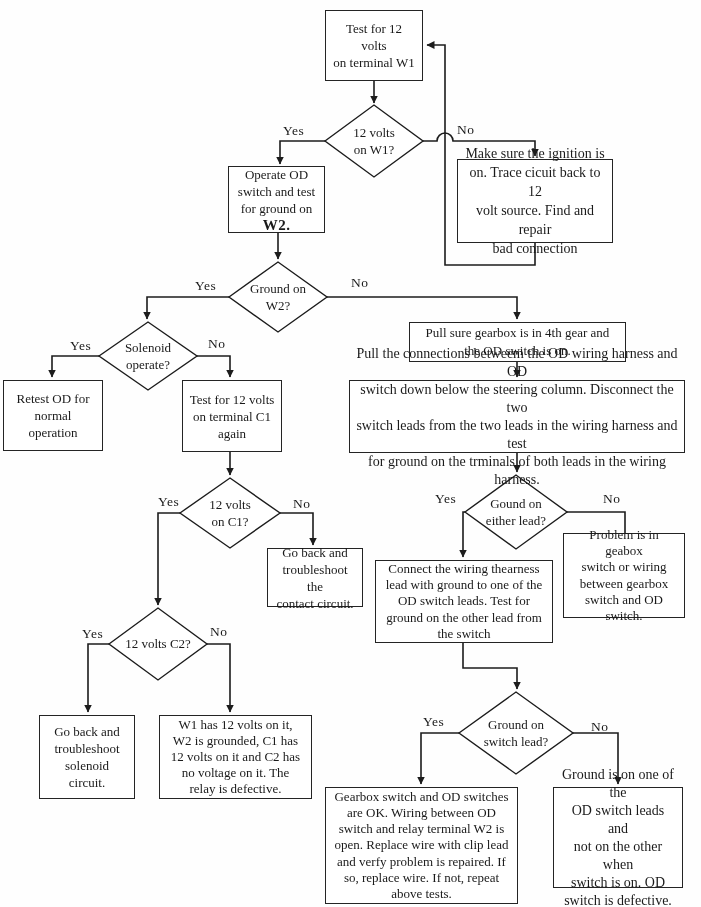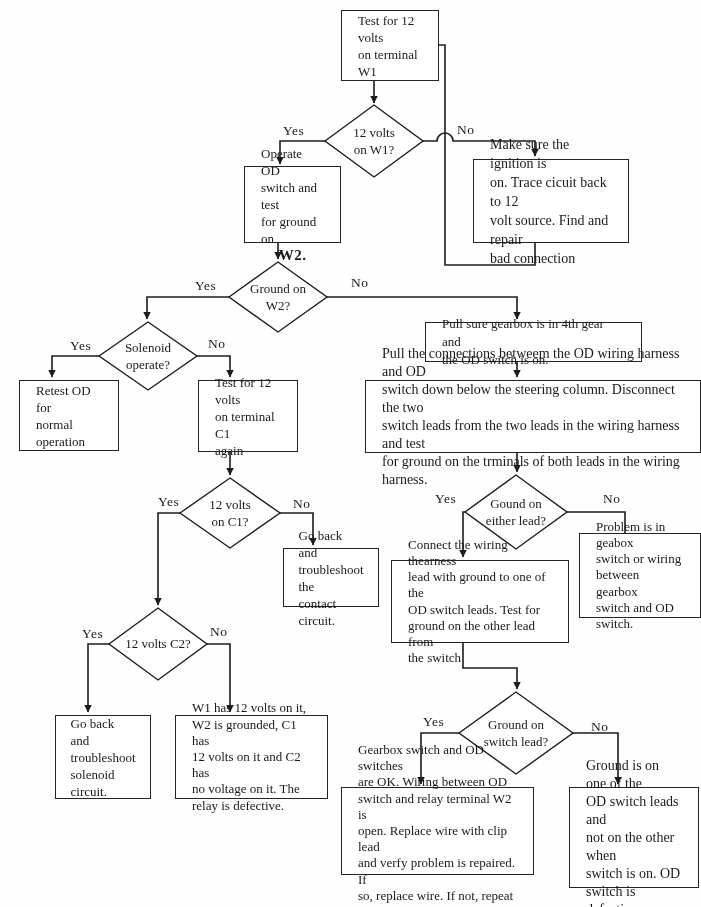--- a/index.html
+++ b/index.html
@@ -6,21 +6,21 @@
   .stage{
     position:relative;width:701px;height:907px;background:#fefefe;overflow:hidden;
     font-family:"Liberation Serif","DejaVu Serif",serif;color:#1a1a1a;
   }
   svg.wires{position:absolute;left:0;top:0;width:701px;height:907px;}
   .wire{fill:none;stroke:#1c1c1c;stroke-width:1.6px;}
   .decision{fill:#ffffff;stroke:#1c1c1c;stroke-width:1.4px;}
   .box{
     position:absolute;box-sizing:border-box;border:1.6px solid #242424;background:#fff;
     display:flex;flex-direction:column;align-items:center;justify-content:center;
-    text-align:left;font-size:13px;line-height:17px;white-space:pre-line;padding:1px 16px;margin-left:16px;
+    text-align:center;font-size:13px;line-height:17px;white-space:pre-line;padding:1px 6px;
   }
   .lh16{line-height:16.2px;}
   .lh18{line-height:18px;}
   .lh19{line-height:19px;}
   .fs12{font-size:14px;}
   .w2bold{font-weight:bold;font-size:15px;letter-spacing:.5px;}
   .diamond-label{
     position:absolute;transform:translate(-50%,-50%);
     text-align:center;font-size:13px;line-height:16.5px;white-space:pre-line;
   }
@@ -67,21 +67,21 @@
     <polygon class="decision" points="109,644 158,608 207,644 158,680"></polygon>
     <polygon class="decision" points="465,512 516,475 567,512 516,549"></polygon>
     <polygon class="decision" points="459,733 516,692 573,733 516,774"></polygon>
   </svg>
 
   <div class="box" style="left:325px;top:10px;width:98px;height:71px;">
     <span>Test for 12 volts
 on terminal W1</span>
   </div>
 
-  <div class="box" style="left:228px;top:166px;width:97px;height:77px;">
+  <div class="box" style="left:228px;top:166px;width:97px;height:67px;">
     <span>Operate OD
 switch and test
 for ground on</span>
     <span class="w2bold">W2.</span>
   </div>
 
   <div class="box lh19 fs12" style="left:457px;top:159px;width:156px;height:84px;">
     <span>Make sure the ignition is
 on. Trace cicuit back to 12
 volt source.  Find and repair
@@ -141,21 +141,21 @@
   </div>
 
   <div class="box lh16" style="left:159px;top:715px;width:153px;height:84px;">
     <span>W1 has 12 volts on it,
 W2 is grounded, C1 has
 12 volts on it and C2 has
 no voltage on it.   The
 relay is defective.</span>
   </div>
 
-  <div class="box lh16" style="left:325px;top:787px;width:193px;height:88px;">
+  <div class="box lh16" style="left:325px;top:787px;width:193px;height:117px;">
     <span>Gearbox switch and OD switches
 are OK. Wiring between OD
 switch and relay terminal W2 is
 open. Replace wire with clip lead
 and verfy problem is repaired.  If
 so, replace wire.  If not, repeat
 above tests.</span>
   </div>
 
   <div class="box fs12 lh18" style="left:553px;top:787px;width:130px;height:101px;">

